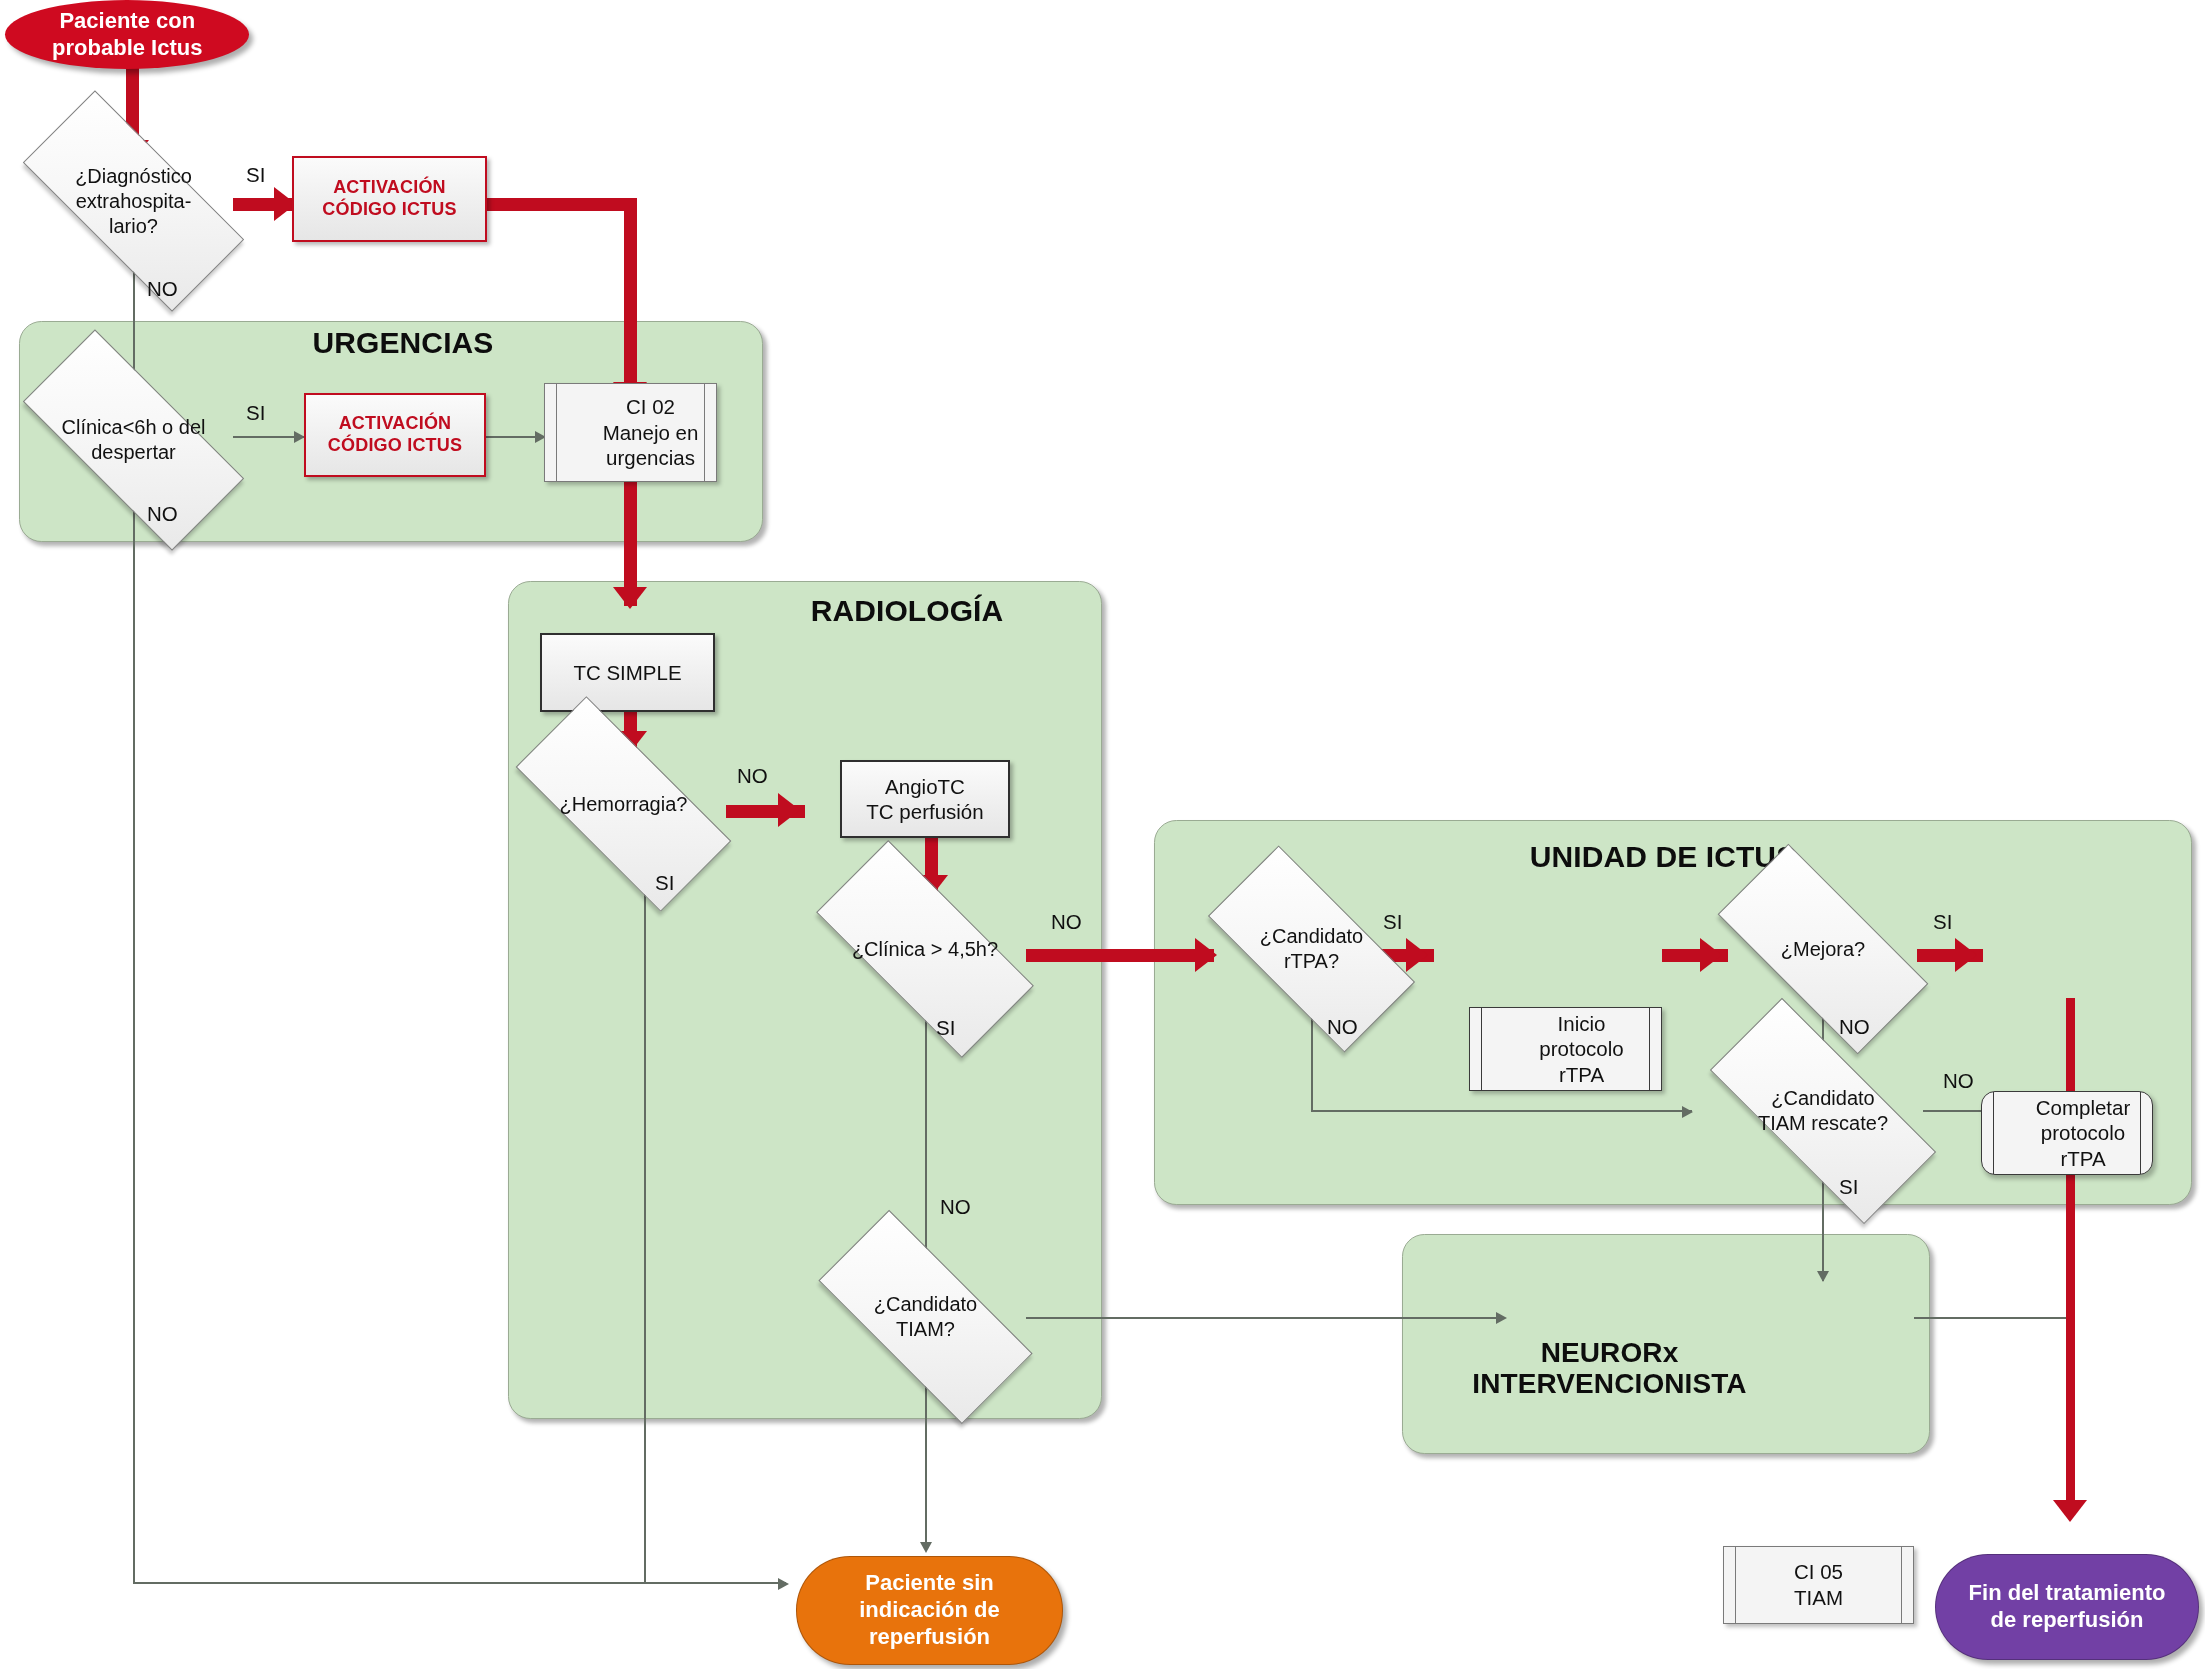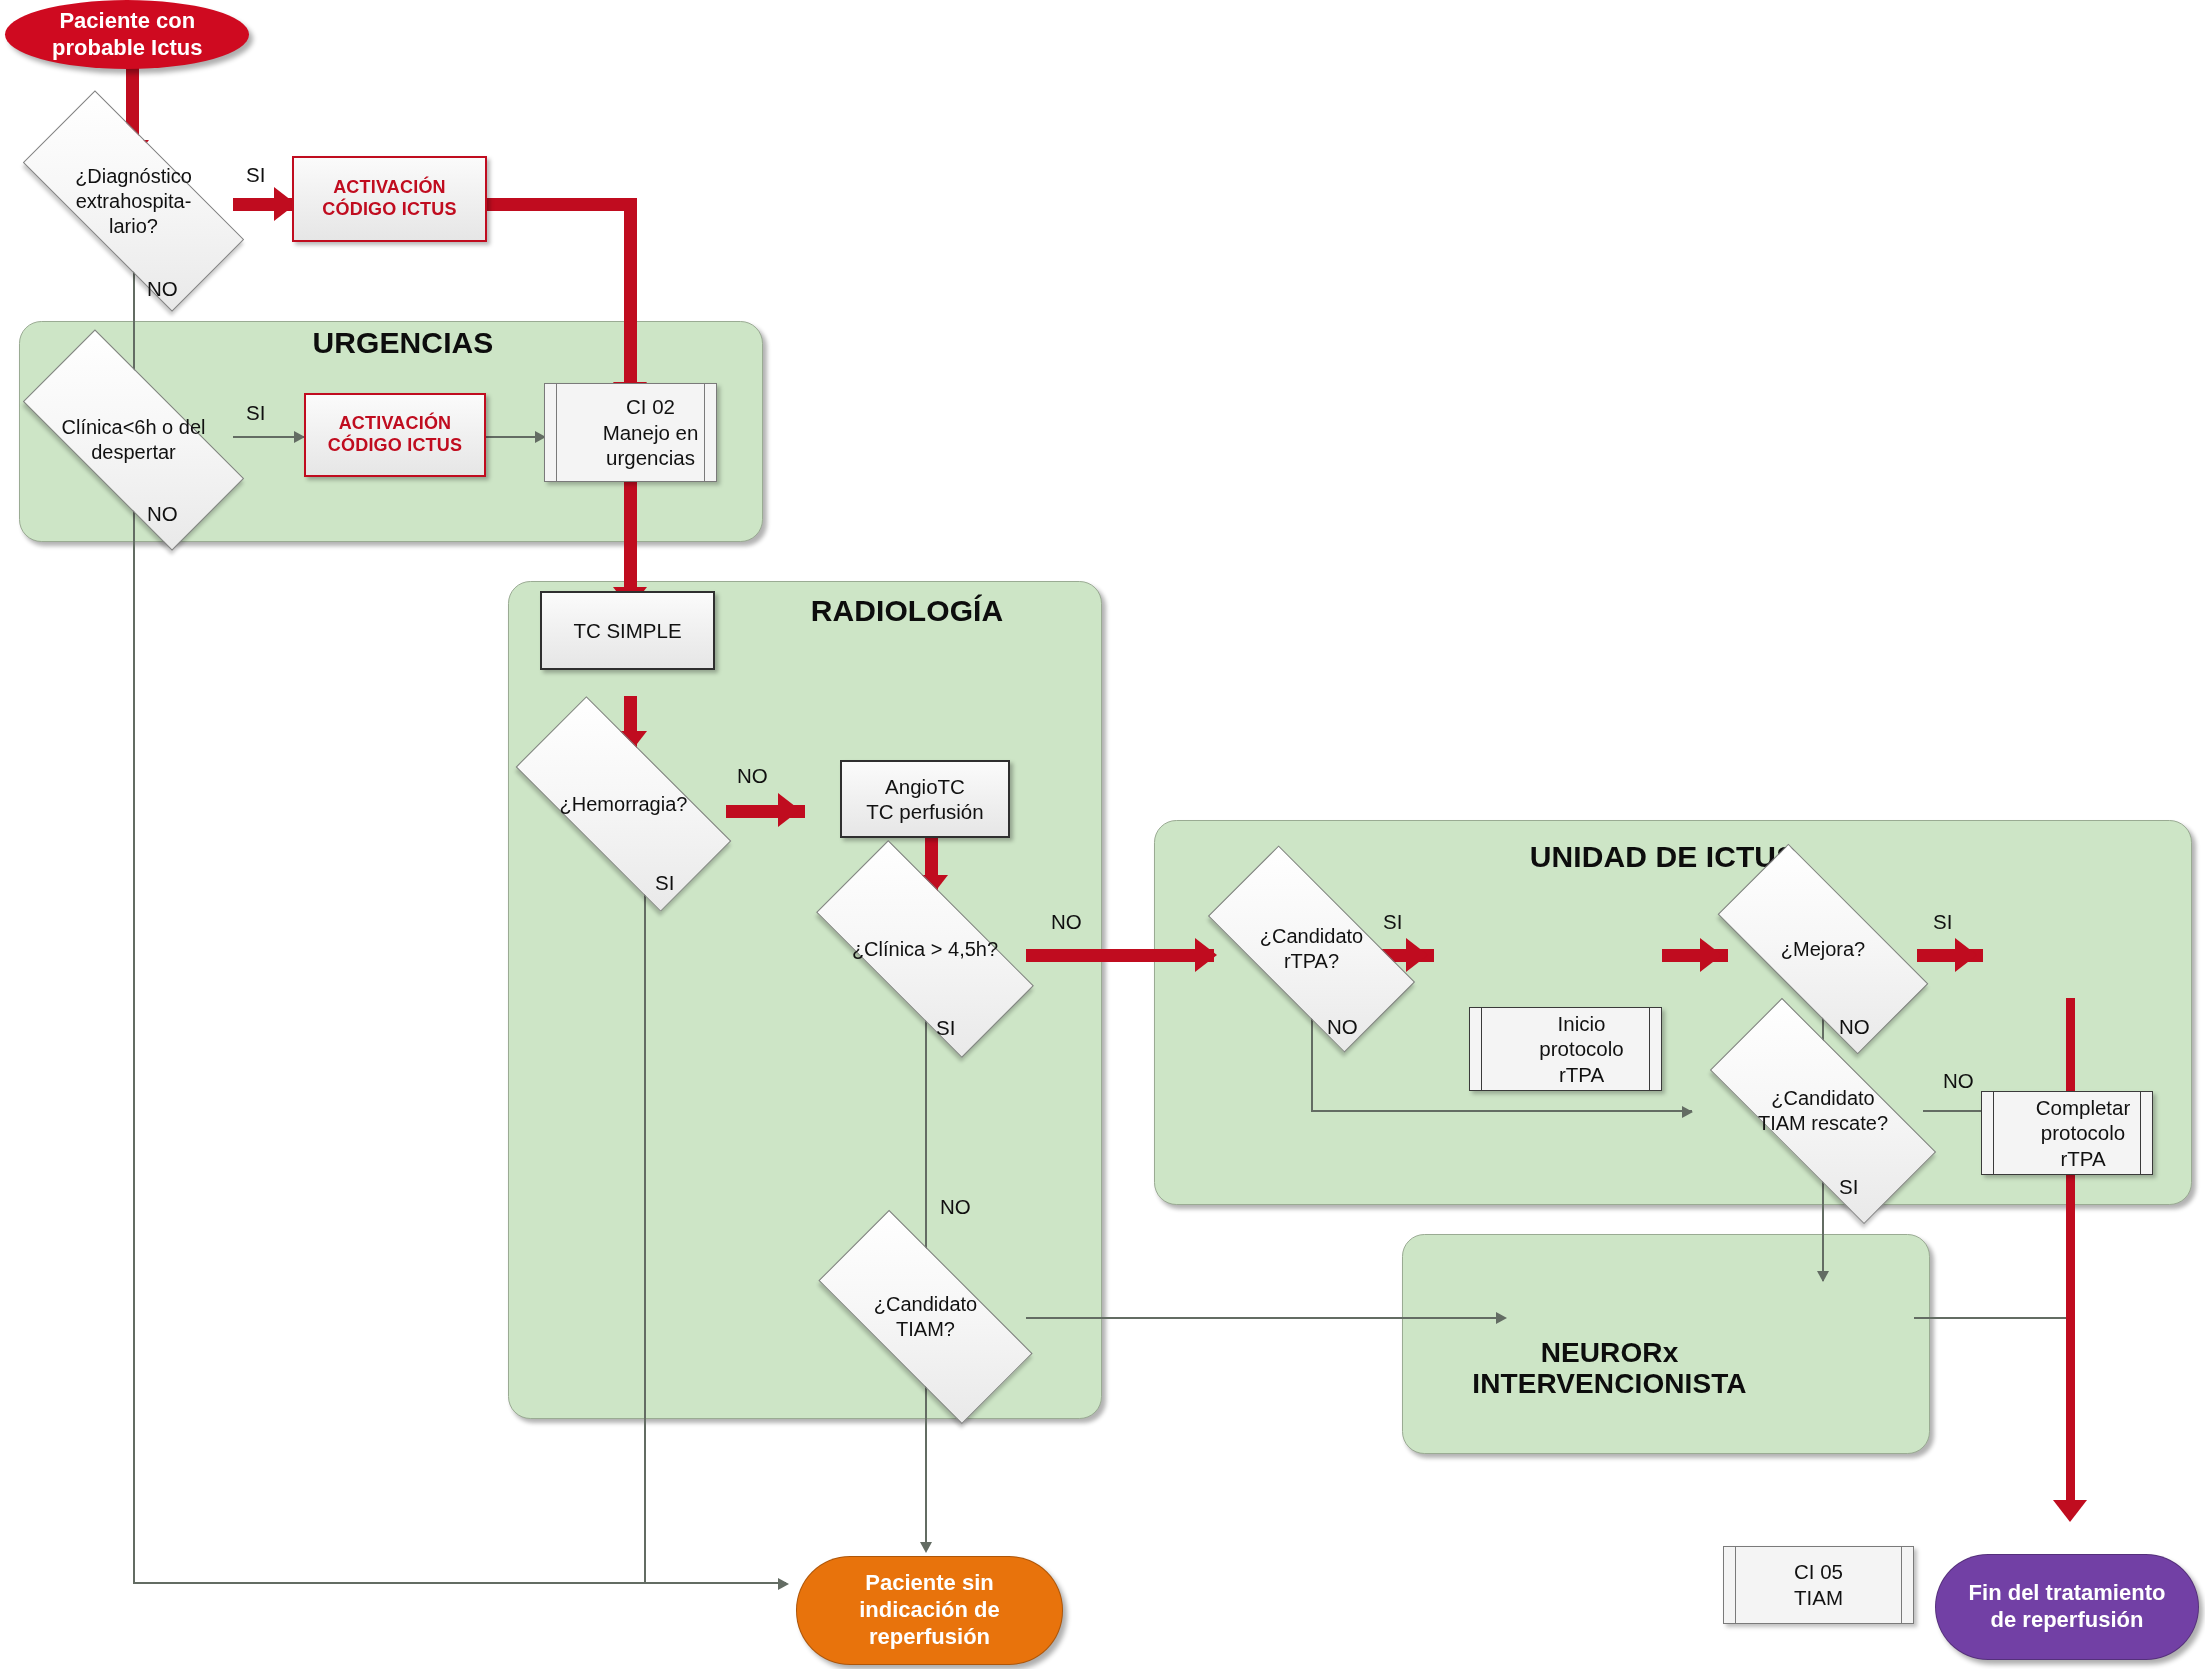--- a/index.html
+++ b/index.html
@@ -236,21 +236,21 @@
     <span style="white-space:pre-line;">ACTIVACIÓN
 CÓDIGO ICTUS</span>
   </div>
 
   <div class="abs pred" style="left:544px;top:383px;width:173px;height:99px;padding-left:40px;">
     <span style="white-space:pre-line;">CI 02
 Manejo en
 urgencias</span>
   </div>
 
-  <div class="abs proc" style="left:540px;top:591px;width:175px;height:79px;">
+  <div class="abs proc" style="left:540px;top:633px;width:175px;height:79px;">
     <span>TC SIMPLE</span>
   </div>
 
   <div class="dec" style="left:521px;top:754px;width:205px;height:100px;">
     <div class="shape"></div>
     <div class="txt">¿Hemorragia?</div>
   </div>
 
   <div class="abs proc" style="left:840px;top:760px;width:170px;height:78px;">
     <span style="white-space:pre-line;">AngioTC
@@ -277,21 +277,21 @@
   <div class="abs pred dark" style="left:1469px;top:908px;width:193px;height:84px;">
     <span style="white-space:pre-line;">Inicio protocolo
 rTPA</span>
   </div>
 
   <div class="dec" style="left:1724px;top:899px;width:198px;height:100px;">
     <div class="shape"></div>
     <div class="txt">¿Mejora?</div>
   </div>
 
-  <div class="abs pred dark" style="left:1981px;top:908px;width:172px;height:84px;">
+  <div class="abs pred dark" style="left:1981px;top:908px;width:172px;height:84px;border-radius:14px;">
     <span style="white-space:pre-line;">Completar
 protocolo rTPA</span>
   </div>
 
   <div class="dec" style="left:1714px;top:1060px;width:218px;height:102px;">
     <div class="shape"></div>
     <div class="txt">¿Candidato
 TIAM rescate?</div>
   </div>
 

